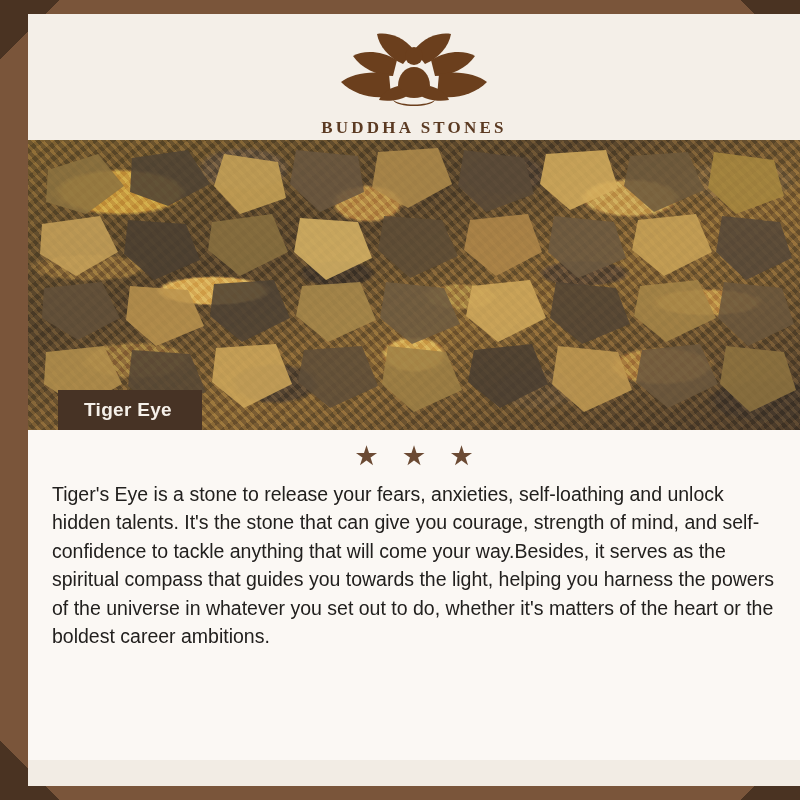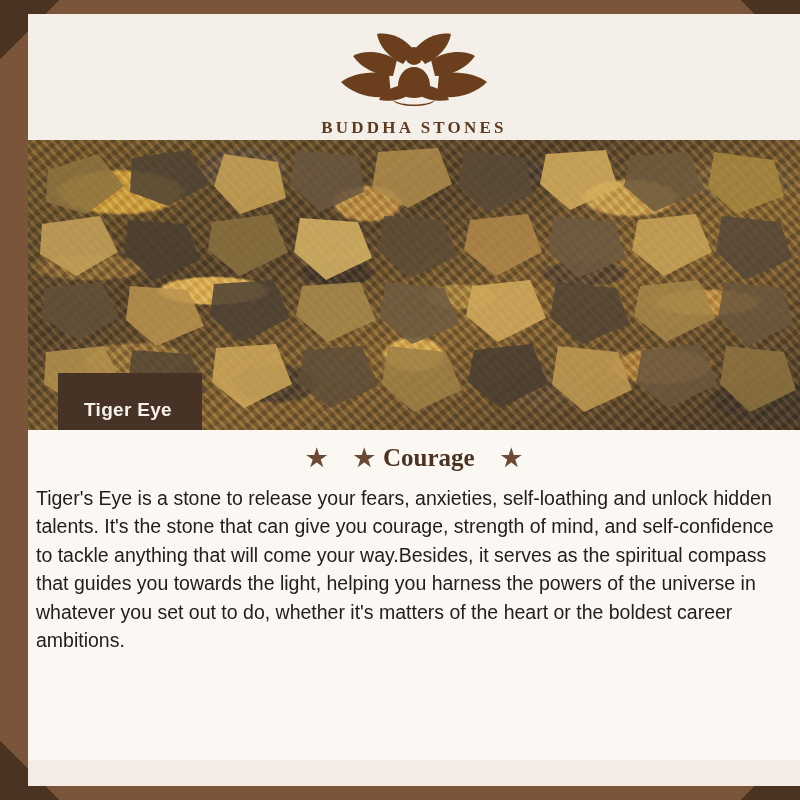--- a/index.html
+++ b/index.html
@@ -142,21 +142,21 @@
   }
 
   .stone-label {
     position: absolute;
     left: 30px;
     bottom: 0;
     background: #473325;
     color: #f6f1ea;
     font-size: 19px;
     font-weight: bold;
-    padding: 26px 30px 9px 26px;
+    padding: 9px 30px 9px 26px;
     letter-spacing: 0.3px;
   }
 
   
   .benefits {
     display: flex;
     justify-content: center;
     align-items: center;
     gap: 26px;
     padding: 14px 0 6px;
@@ -173,21 +173,21 @@
   }
   .benefit .star {
     color: #6b4a33;
     font-size: 24px;
     line-height: 1;
   }
 
   
   .body-copy {
     background: #fbf8f4;
-    padding: 6px 24px 0 8px;
+    padding: 6px 24px 0 24px;
     font-size: 19.5px;
     line-height: 1.46;
     color: #22201e;
     flex: 1;
   }
 
   .footer-strip {
     height: 26px;
     background: #f2ece4;
   }
@@ -269,21 +269,20 @@
       </svg>
       <div class="stone-label">Tiger Eye</div>
     </div>
 
     <div class="benefits">
       <div class="benefit">
         <span class="star">★</span>
       </div>
       <div class="benefit">
         <span class="star">★</span>
-        <span>Courage</span>
       </div>
       <div class="benefit">
         <span class="star">★</span>
       </div>
     </div>
 
     <div class="body-copy">Tiger's Eye is a stone to release your fears, anxieties, self-loathing and unlock hidden talents. It's the stone that can give you courage, strength of mind, and self-confidence to tackle anything that will come your way.Besides, it serves as the spiritual compass that guides you towards the light, helping you harness the powers of the universe in whatever you set out to do, whether it's matters of the heart or the boldest career ambitions.</div>
 
     <div class="footer-strip"></div>
   </div>

